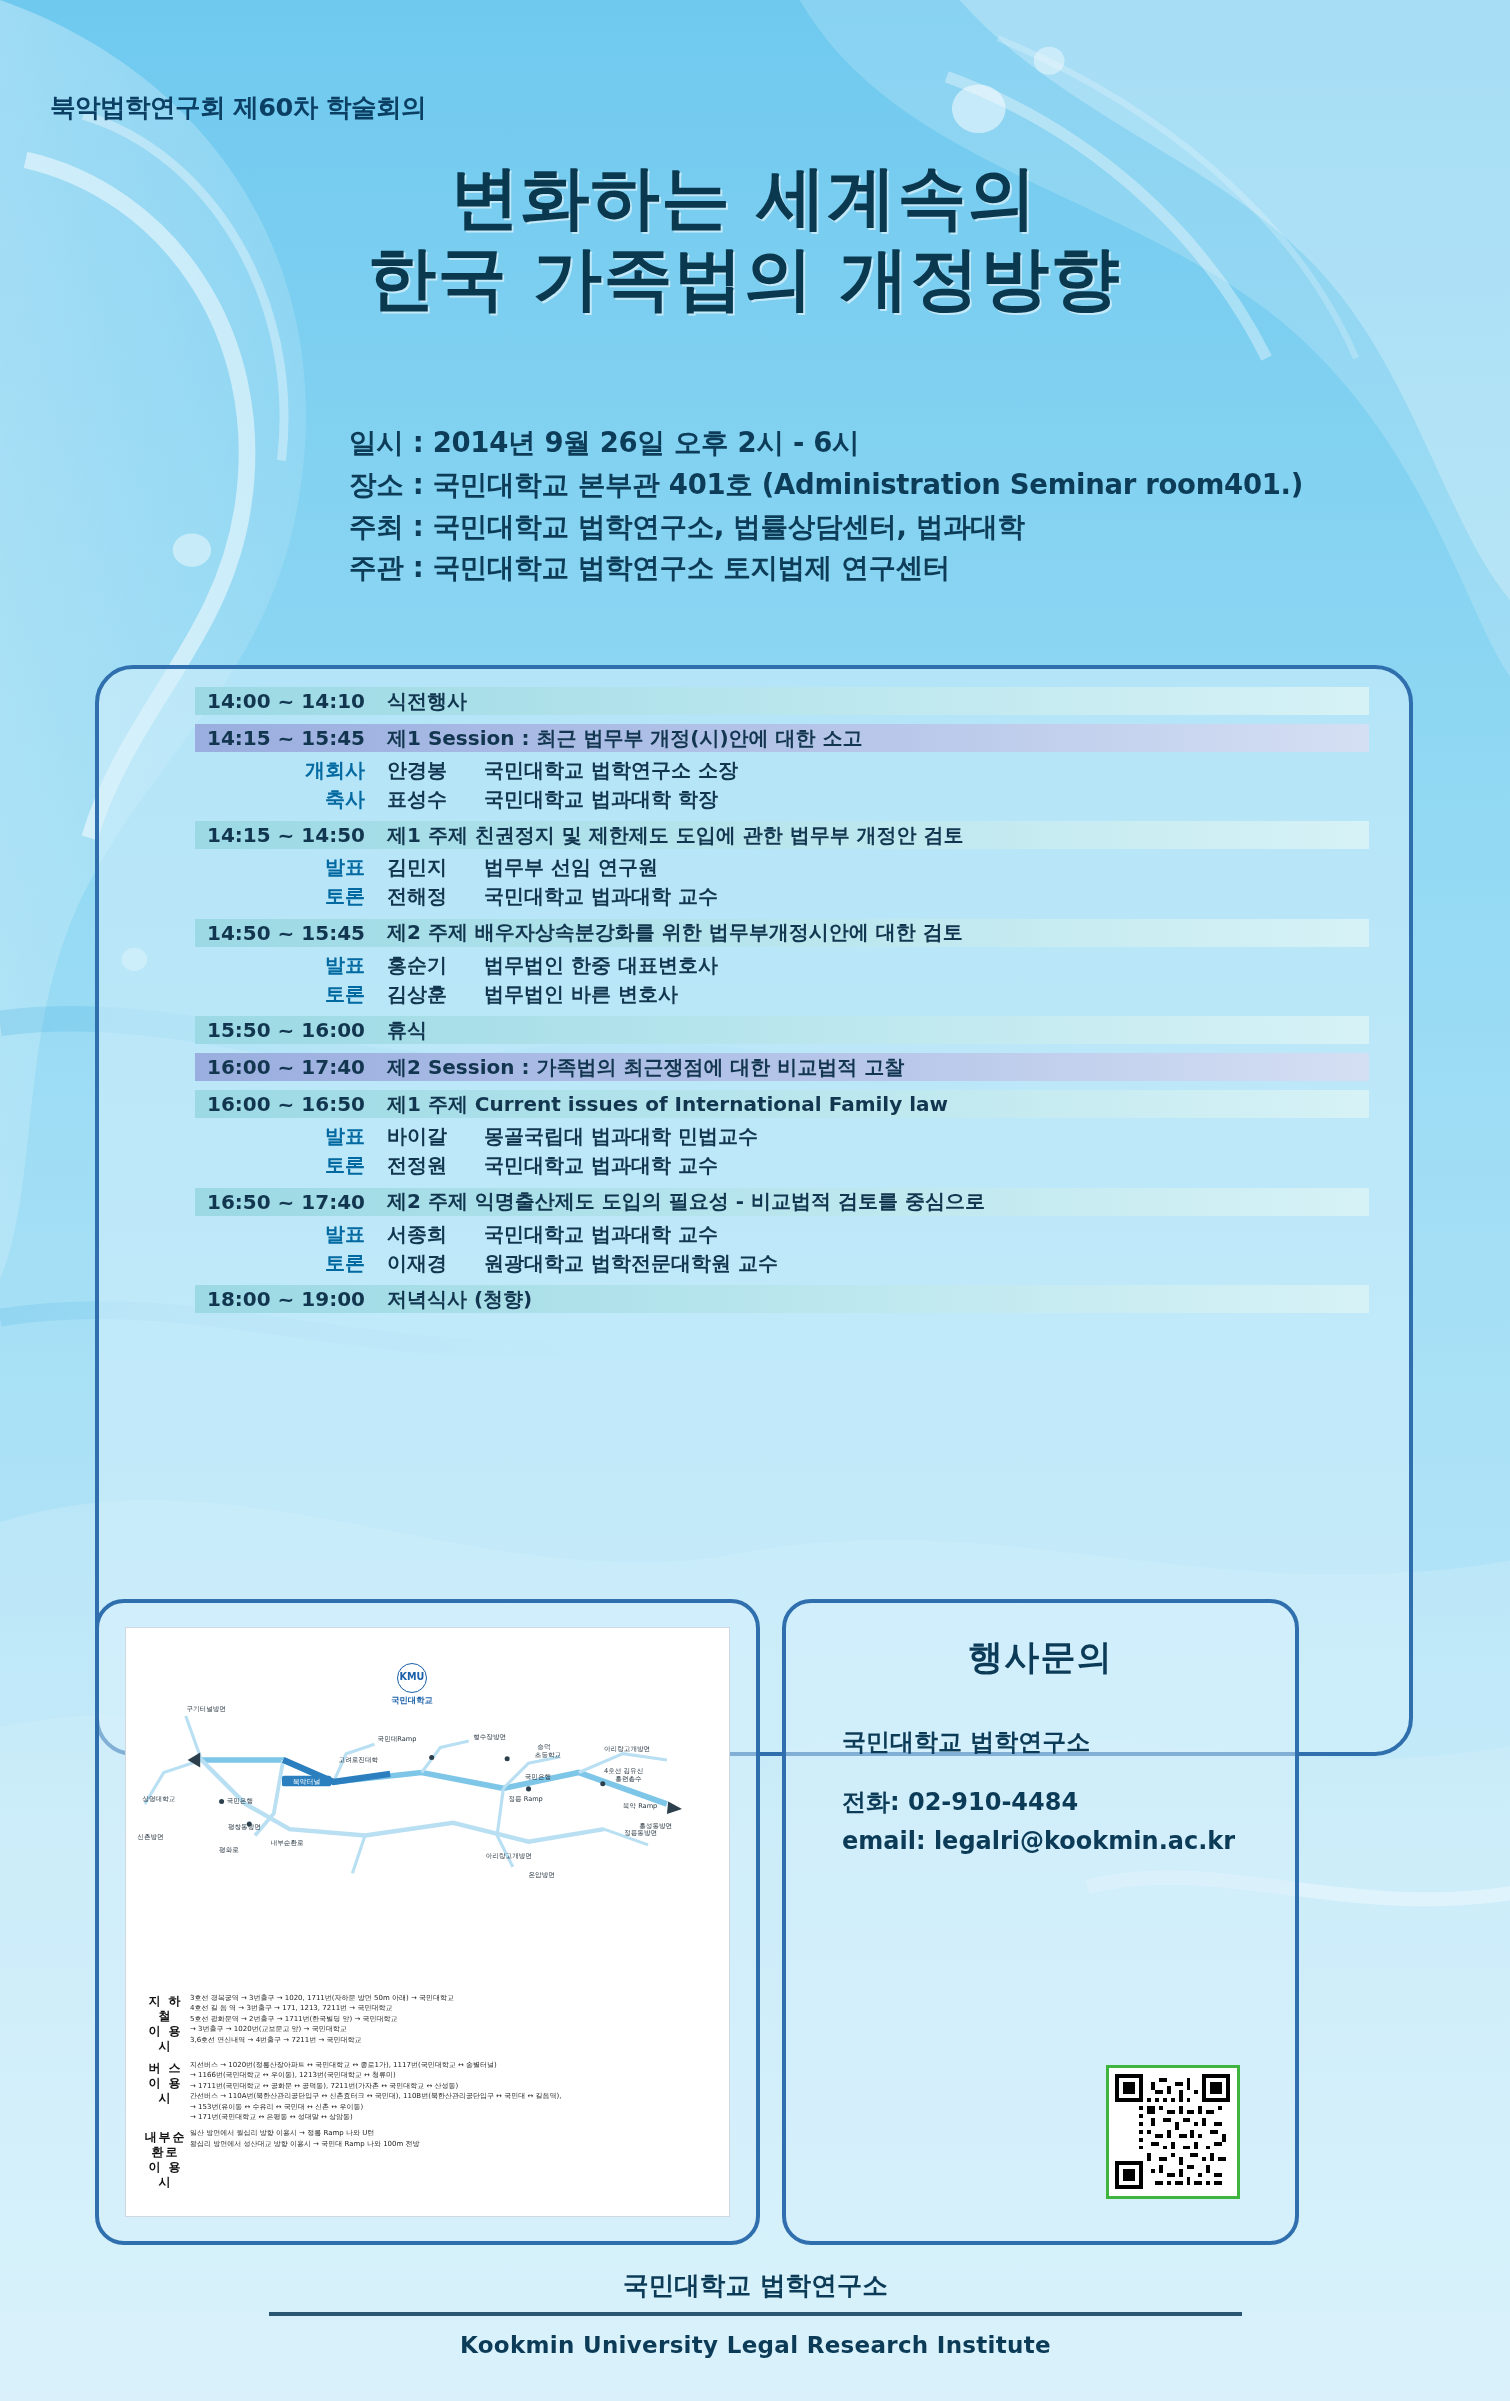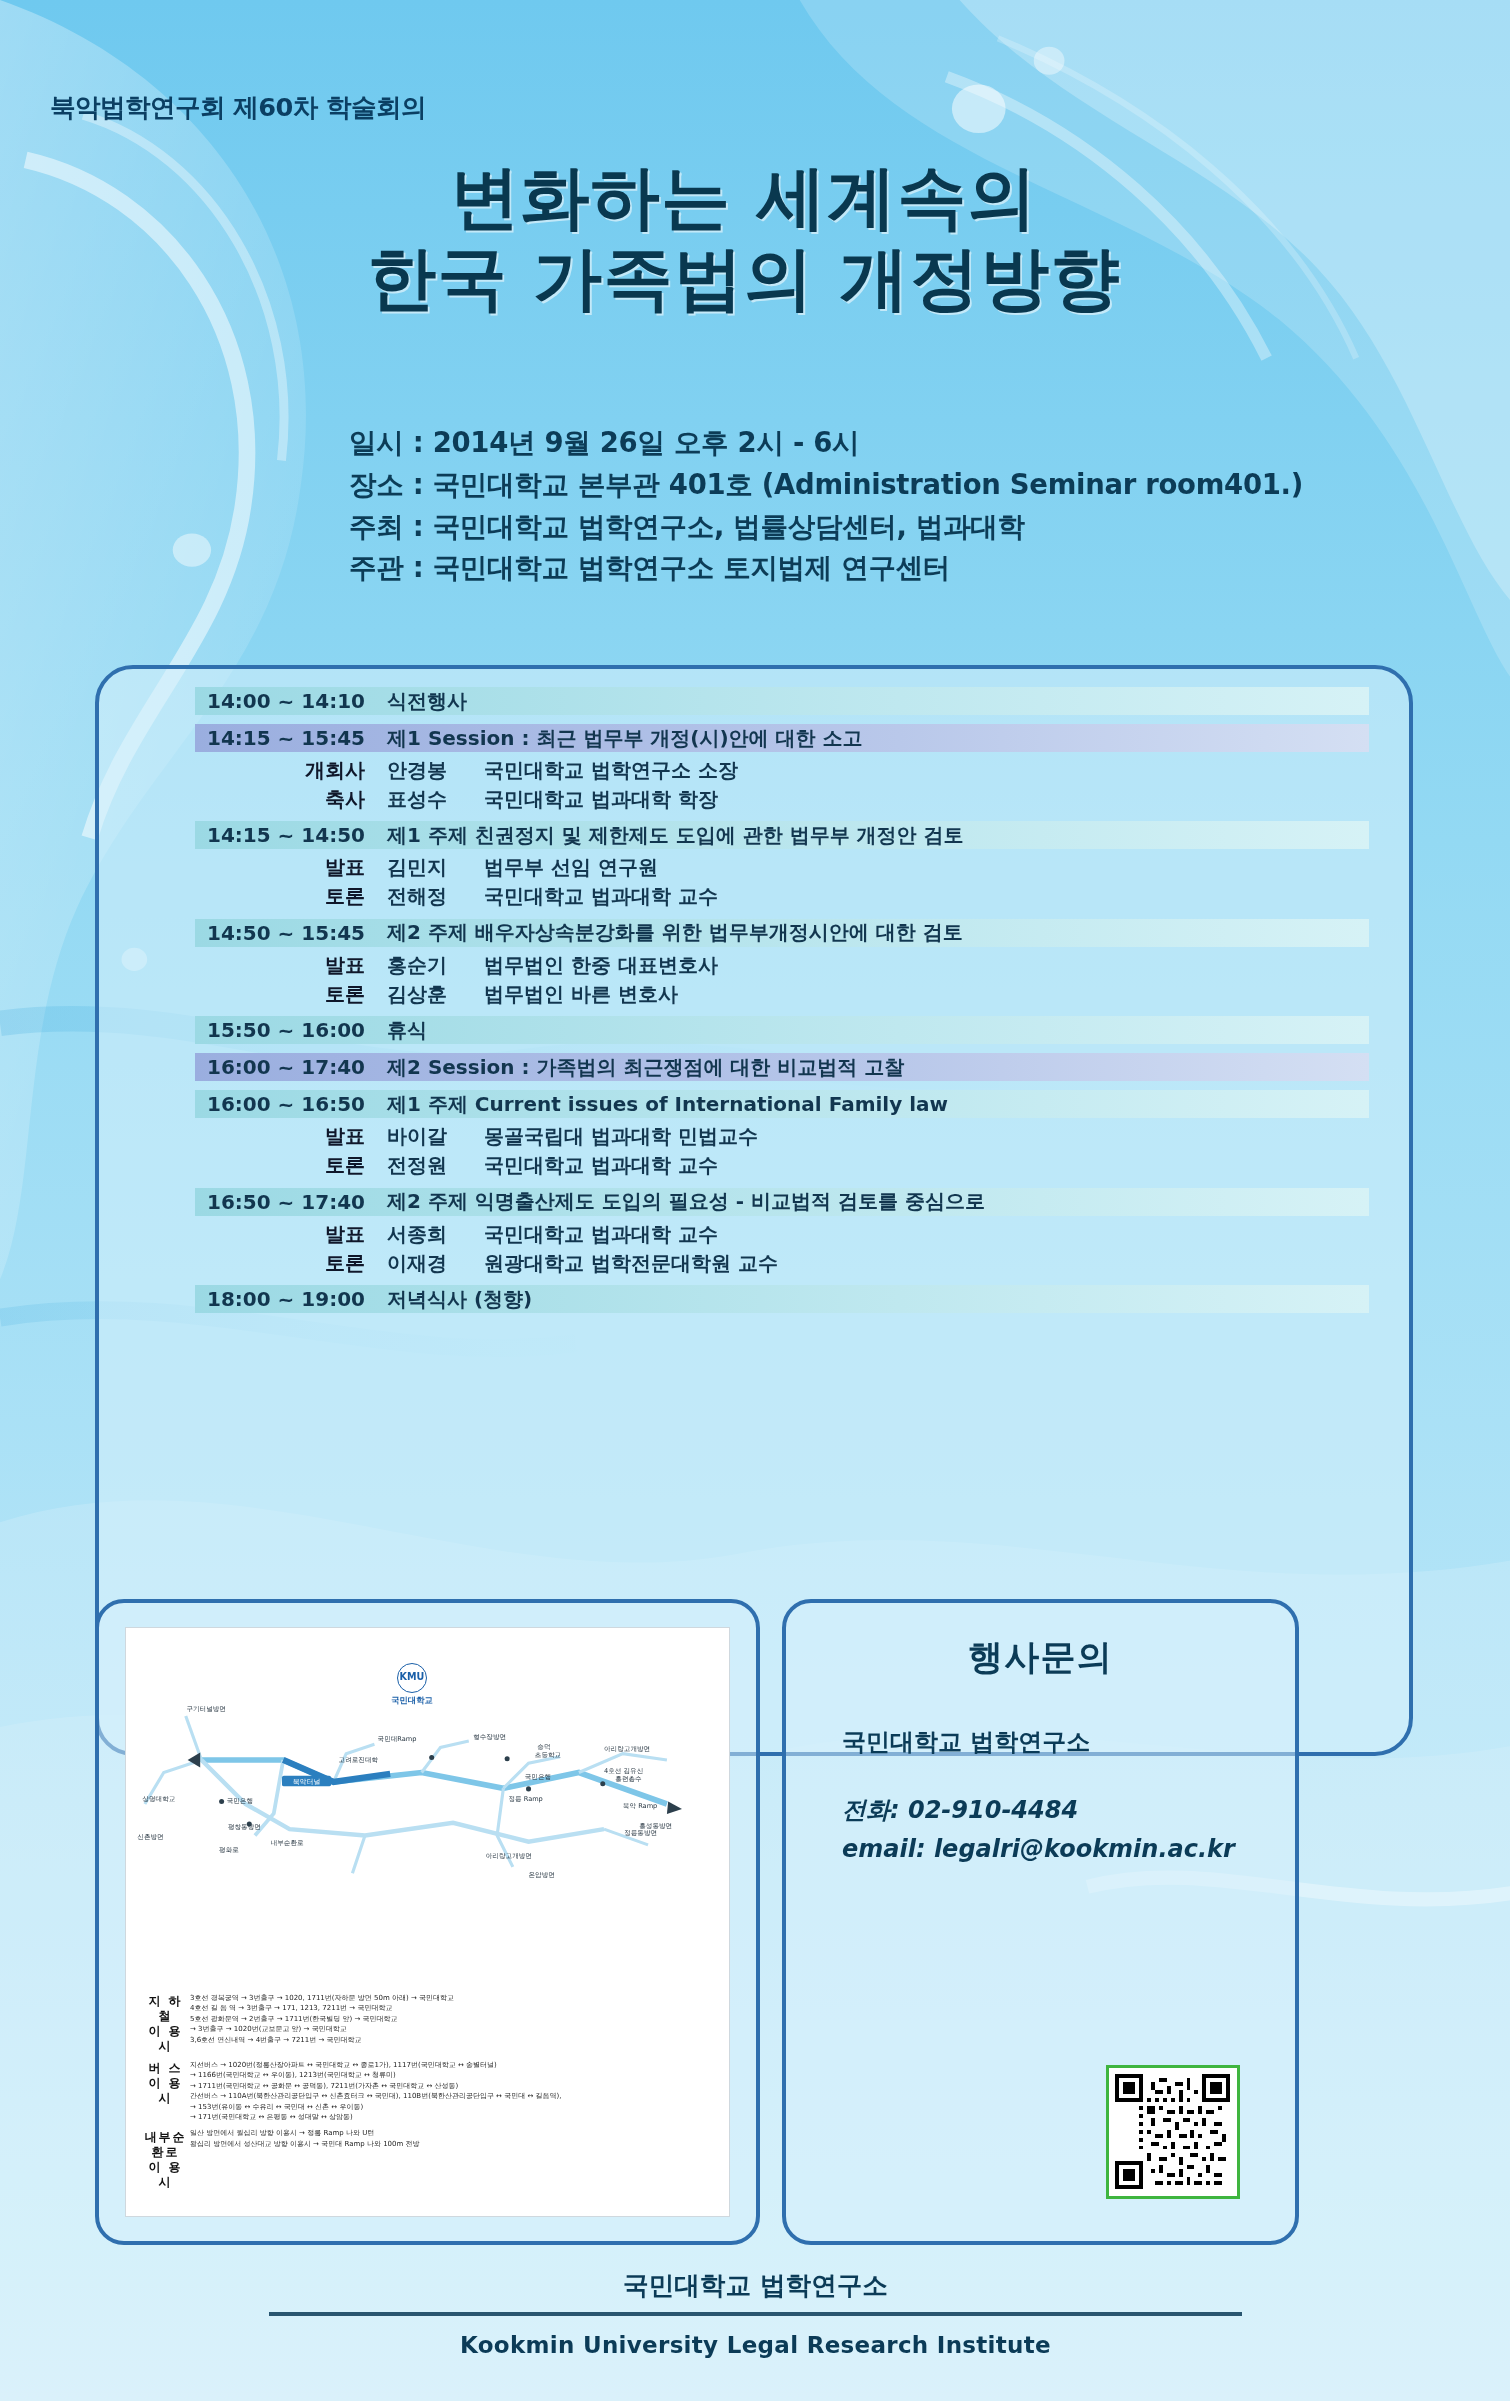--- a/index.html
+++ b/index.html
@@ -61,21 +61,21 @@
     box-sizing:border-box;
   }
   .bar .label{
     font-size:20px;font-weight:bold;color:#12364f;
     white-space:nowrap;
   }
   .subrows{margin:3.8px 0 7.7px 96px;}
   .subrow{display:flex;align-items:center;height:29px;}
   .subrow .role{
     width:192px;text-align:right;padding-right:22px;
-    font-size:20px;font-weight:bold;color:#0f172a;box-sizing:border-box;
+    font-size:20px;font-weight:bold;color:#0369a1;box-sizing:border-box;
   }
   .subrow .name{
     width:97px;font-size:20px;font-weight:bold;color:#12364f;
   }
   .subrow .affil{font-size:20px;font-weight:bold;color:#12364f;white-space:nowrap;}
   .spacer{height:9px;}
 
   
   .map-panel{
     position:absolute;left:95px;top:1599px;
@@ -96,21 +96,21 @@
     box-sizing:border-box;
   }
   .contact-title{
     text-align:center;margin-top:31px;
     font-size:35px;font-weight:bold;color:#0b3b57;letter-spacing:1.3px;
   }
   .contact-org{
     margin:45px 0 0 56px;font-size:24px;font-weight:bold;color:#0b3b57;
   }
   .contact-lines{
-    margin:33px 0 0 56px;font-size:24px;font-weight:bold;color:#0b3b57;line-height:1.62;font-style:italic;
+    margin:25px 0 0 56px;font-size:24px;font-weight:bold;color:#0b3b57;line-height:1.62;
   }
   .qr{
     position:absolute;right:55px;bottom:42px;
     width:134px;height:134px;background:#fff;border:3.2px solid #3fb53f;
     box-sizing:border-box;padding:6.4px;
   }
   .qr svg{width:100%;height:100%;display:block;}
 
   
   .footer-ko{

